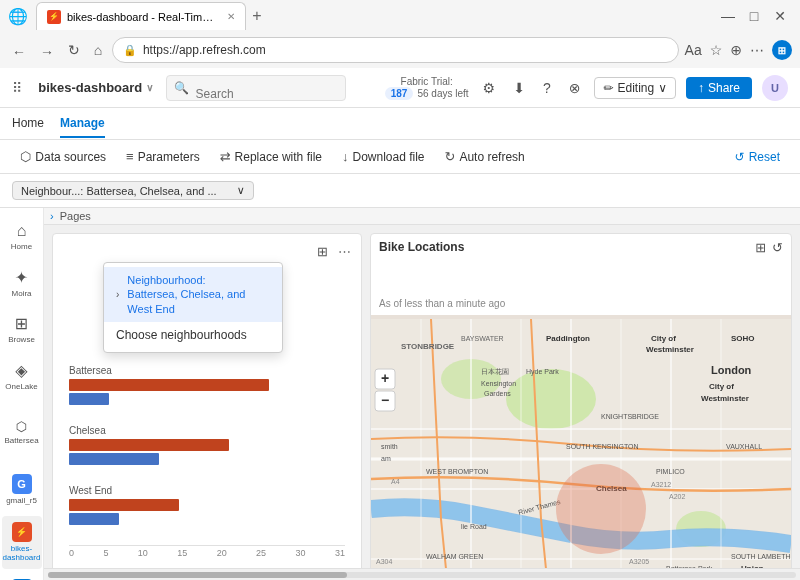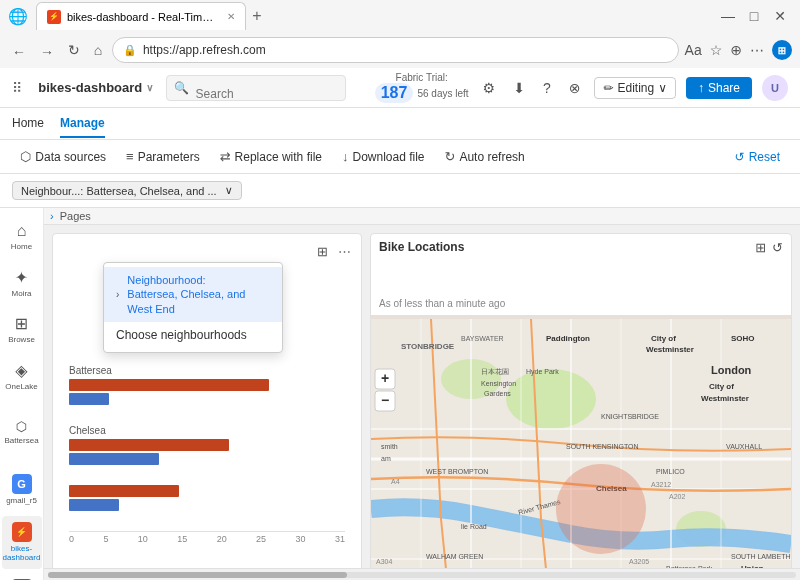--- a/index.html
+++ b/index.html
@@ -20,40 +20,40 @@
     .windows-btn { background: #0078d4; border-radius: 50%; width: 20px; height: 20px; display: flex; align-items: center; justify-content: center; color: white; font-size: 10px; font-weight: bold; cursor: pointer; }
 
     
     .app-header { background: #fff; border-bottom: 1px solid #e0e0e0; display: flex; align-items: center; padding: 0 12px; height: 40px; gap: 12px; }
     .app-grid-icon { color: #666; font-size: 14px; cursor: pointer; margin-right: 4px; }
     .app-name { font-size: 13px; font-weight: 600; color: #333; display: flex; align-items: center; gap: 4px; }
     .app-name-chevron { color: #888; font-size: 10px; }
     .app-search { display: flex; align-items: center; background: #f5f5f5; border: 1px solid #e0e0e0; border-radius: 4px; padding: 3px 8px; gap: 6px; width: 180px; height: 26px; }
     .app-search input { background: none; border: none; outline: none; font-size: 12px; color: #666; width: 100%; margin-top: 12px; }
     .header-right { margin-left: auto; display: flex; align-items: center; gap: 10px; }
-    .fabric-badge { background: #e8f0fe; color: #1a73e8; border-radius: 10px; padding: 1px 6px; font-size: 16px; font-weight: bold; }
+    .fabric-badge { background: #e8f0fe; color: #1a73e8; border-radius: 10px; padding: 1px 6px; font-size: 10px; font-weight: bold; }
     .header-icon-btn { background: none; border: none; cursor: pointer; color: #555; font-size: 14px; padding: 4px; border-radius: 4px; }
     .editing-btn { display: flex; align-items: center; gap: 4px; background: none; border: 1px solid #ccc; border-radius: 4px; padding: 3px 8px; cursor: pointer; font-size: 12px; color: #333; }
     .share-btn { background: #0078d4; color: white; border: none; border-radius: 4px; padding: 4px 12px; font-size: 12px; cursor: pointer; display: flex; align-items: center; gap: 4px; }
     .user-avatar { width: 26px; height: 26px; background: #e8deff; border-radius: 50%; display: flex; align-items: center; justify-content: center; color: #6264a7; font-size: 11px; font-weight: bold; cursor: pointer; }
 
     
     .sub-nav { background: #fff; border-bottom: 1px solid #e0e0e0; display: flex; align-items: center; padding: 0 12px; height: 32px; gap: 16px; }
     .sub-nav-item { font-size: 12px; color: #333; cursor: pointer; padding: 6px 0; border-bottom: 2px solid transparent; }
     .sub-nav-item.active { color: #0078d4; border-bottom: 2px solid #0078d4; font-weight: 600; }
 
     
     .toolbar { background: #fff; border-bottom: 1px solid #e0e0e0; display: flex; align-items: center; padding: 0 12px; height: 34px; gap: 4px; }
     .toolbar-btn { display: flex; align-items: center; gap: 4px; background: none; border: none; cursor: pointer; font-size: 12px; color: #333; padding: 4px 8px; border-radius: 4px; }
     .toolbar-icon { font-size: 13px; color: #555; }
     .reset-btn { margin-left: auto; display: flex; align-items: center; gap: 4px; background: none; border: none; cursor: pointer; font-size: 12px; color: #0078d4; padding: 4px 8px; border-radius: 4px; }
 
     
     .filter-bar { background: #fff; border-bottom: 1px solid #e0e0e0; display: flex; align-items: center; padding: 4px 12px; height: 34px; gap: 8px; }
-    .filter-chip { display: flex; align-items: center; gap: 8px; background: #f0f0f0; border: 1px solid #ccc; border-radius: 4px; padding: 2px 8px; font-size: 11px; color: #333; cursor: pointer; }
+    .filter-chip { display: flex; align-items: center; gap: 20px; background: #f0f0f0; border: 1px solid #ccc; border-radius: 4px; padding: 2px 8px; font-size: 11px; color: #333; cursor: pointer; }
     
     
     .sidebar { width: 44px; background: #fff; border-right: 1px solid #e8e8e8; display: flex; flex-direction: column; align-items: center; padding: 8px 0; gap: 4px; }
     .sidebar-item { display: flex; flex-direction: column; align-items: center; padding: 6px 4px; cursor: pointer; border-radius: 4px; width: 40px; gap: 2px; }
     .sidebar-item:hover, .sidebar-item.active { background: #f0f0f0; }
     .sidebar-icon { font-size: 16px; color: #555; }
     .sidebar-label { font-size: 8px; color: #555; text-align: center; line-height: 1.2; }
     .sidebar-item.active .sidebar-icon, .sidebar-item.active .sidebar-label { color: #0078d4; }
     .sidebar-divider { width: 28px; height: 1px; background: #e0e0e0; margin: 4px 0; }
     .sidebar-item-icon-img { width: 20px; height: 20px; border-radius: 4px; display: flex; align-items: center; justify-content: center; font-size: 11px; }
@@ -306,20 +306,21 @@
                 <div class="bar-label">Chelsea</div>
                 <div class="bar-row">
                   <div class="bar bar-orange" style="width:160px;"></div>
                 </div>
                 <div class="bar-row">
                   <div class="bar bar-blue" style="width:90px;"></div>
                 </div>
               </div>
 
               <div class="bar-group">
+                <div class="bar-label">West End</div>
                 <div class="bar-row">
                   <div class="bar bar-orange" style="width:110px;"></div>
                 </div>
                 <div class="bar-row">
                   <div class="bar bar-blue" style="width:50px;"></div>
                 </div>
               </div>
 
               <div class="chart-axis">
                 <span class="axis-label">0</span>

